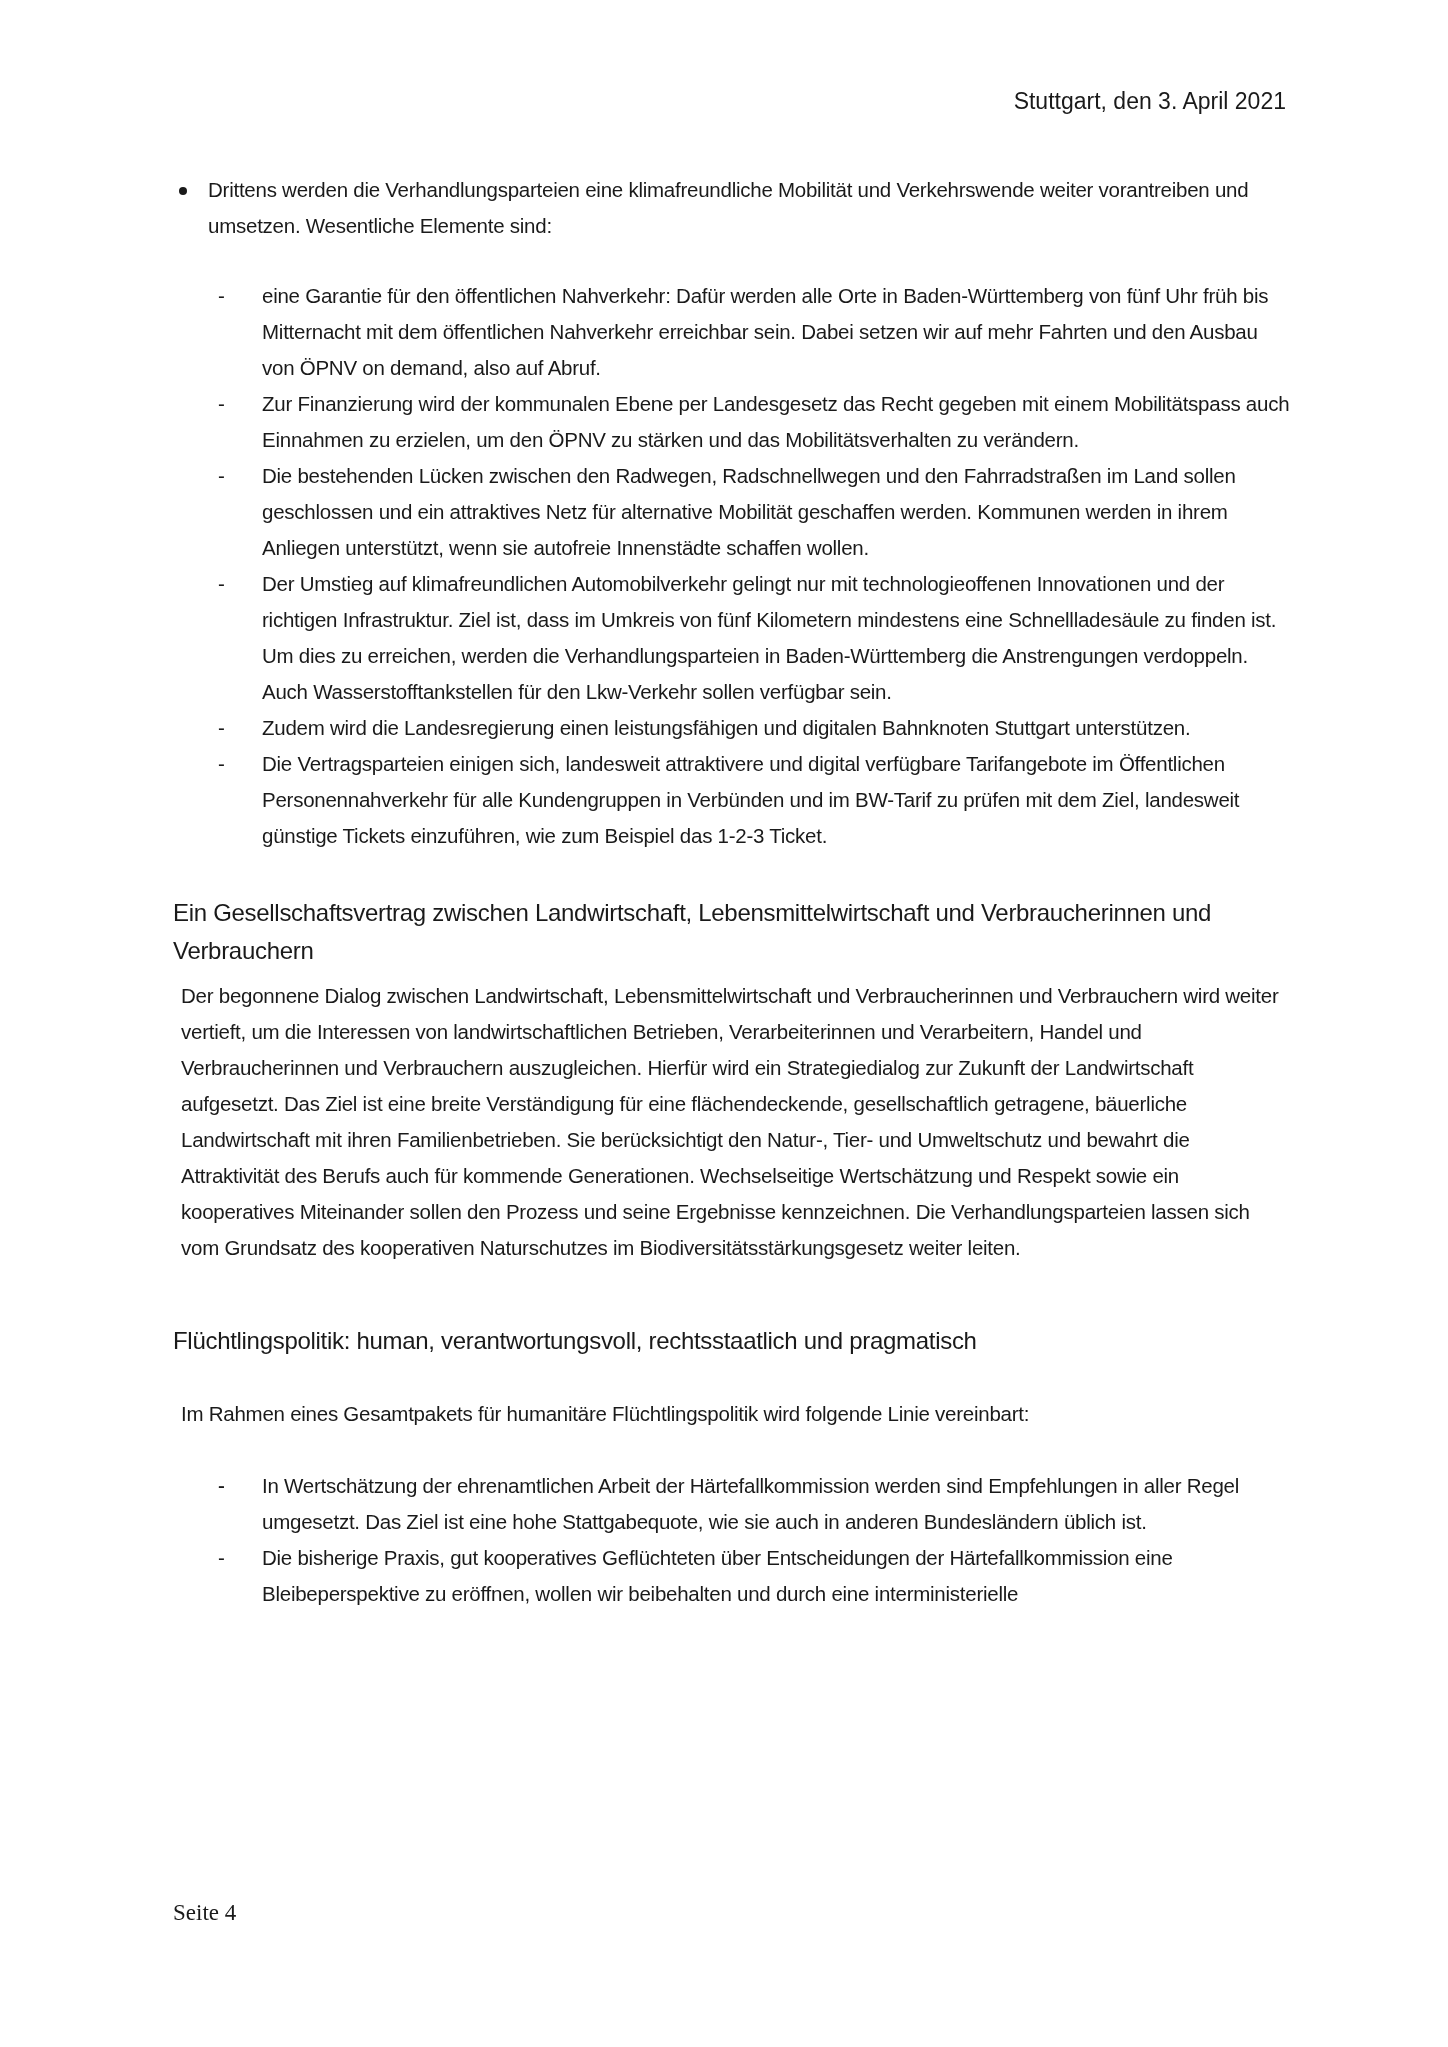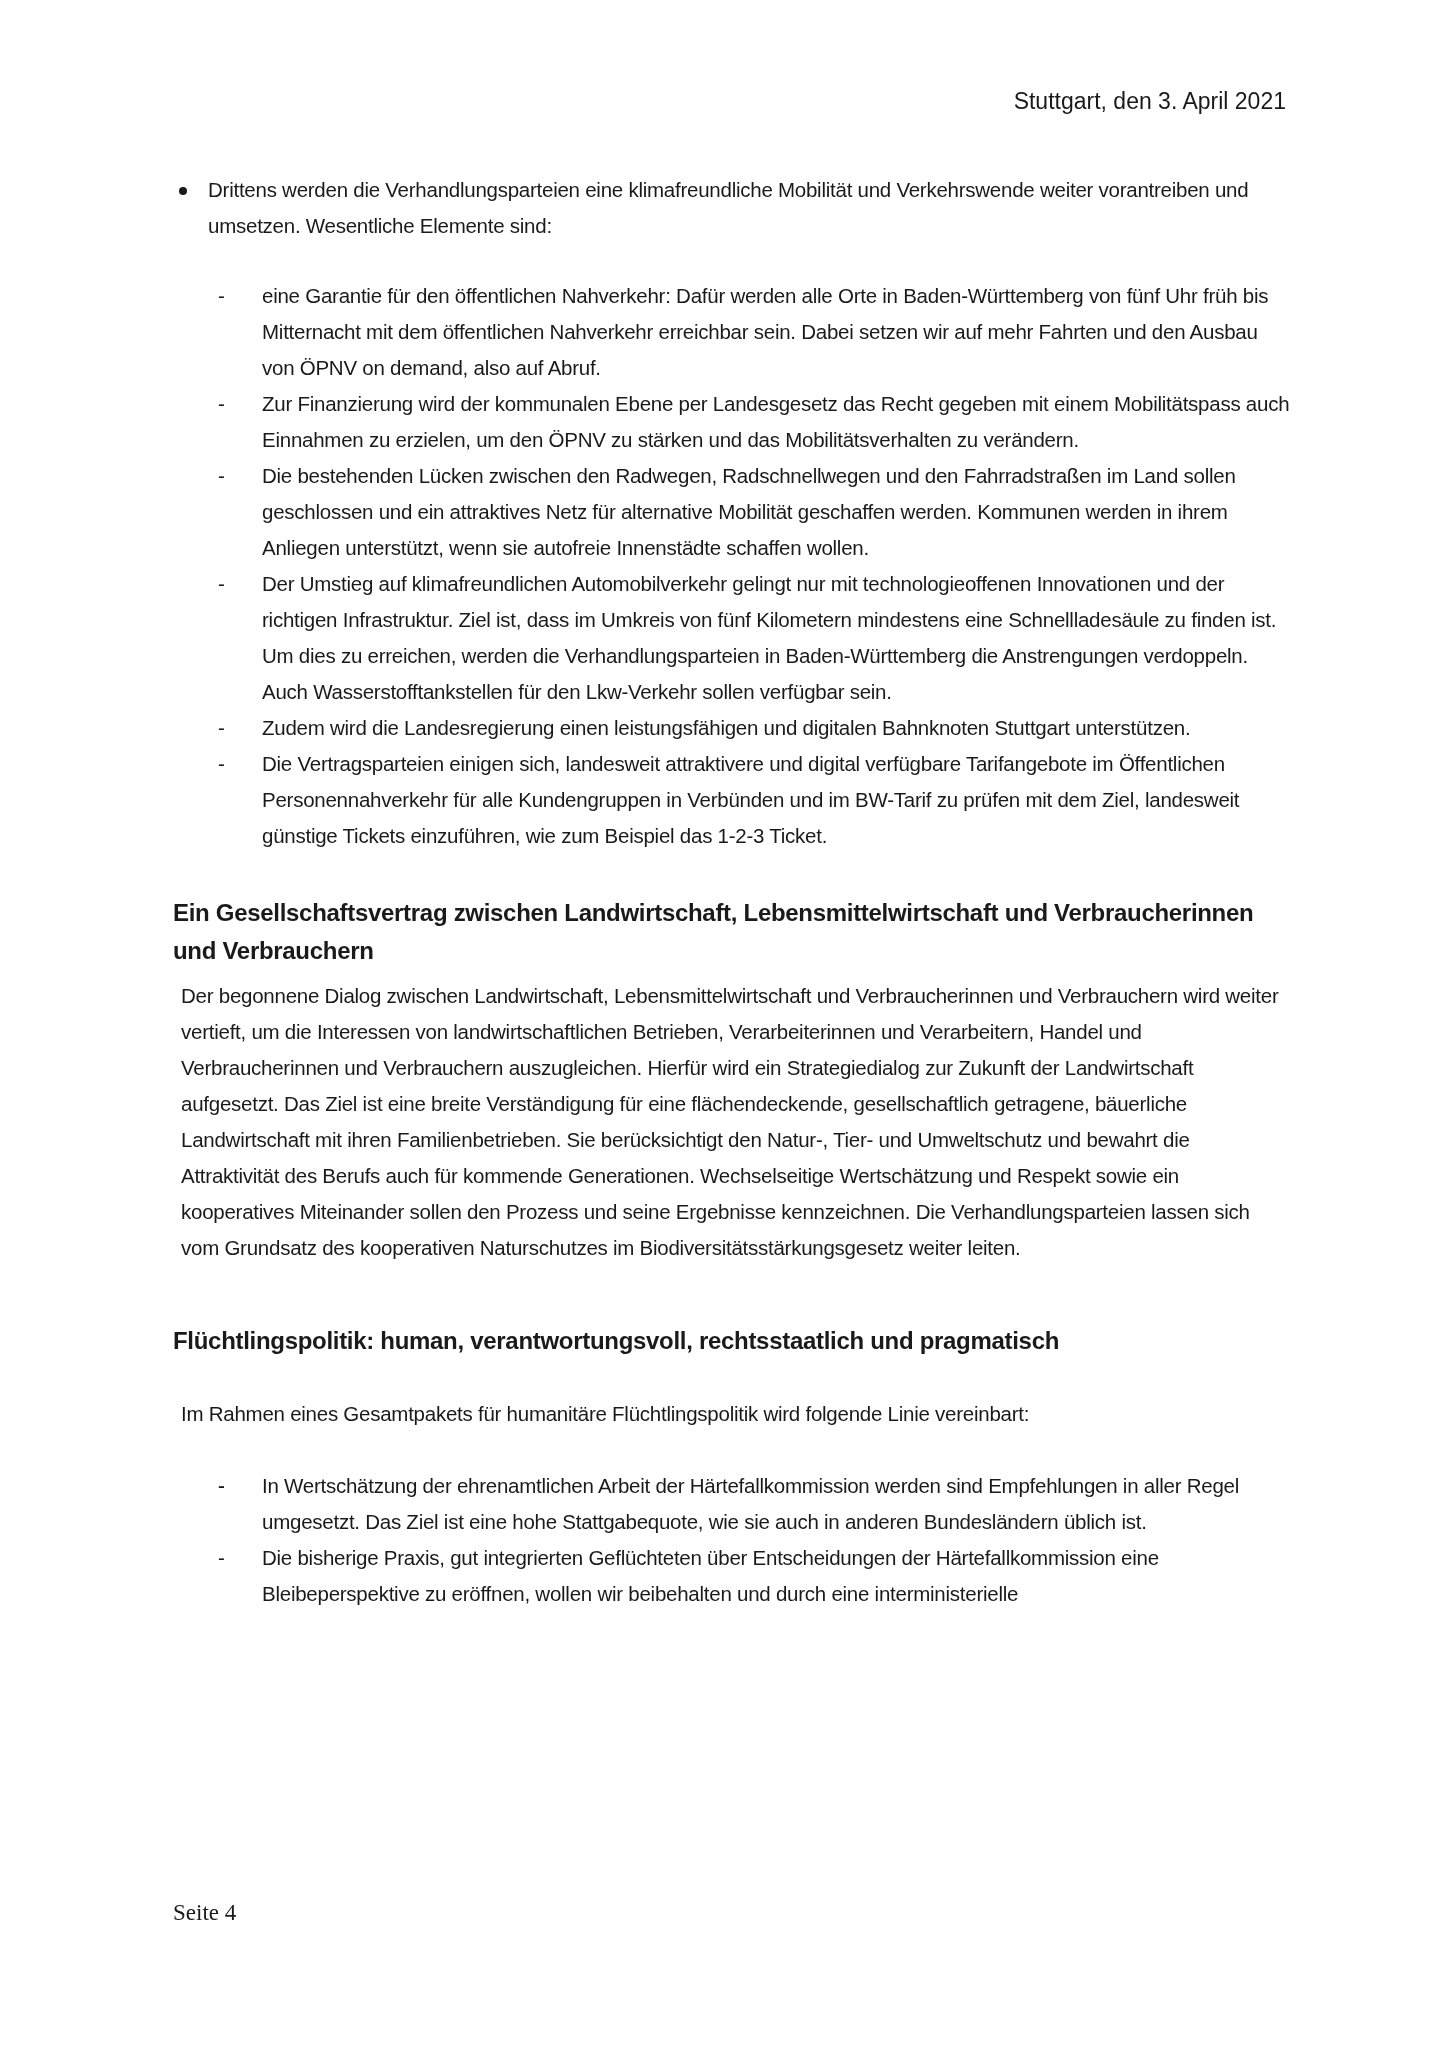--- a/index.html
+++ b/index.html
@@ -5,21 +5,21 @@
     html, body { margin: 0; padding: 0; background: #ffffff; }
     body { width: 1448px; height: 2047px; position: relative; overflow: hidden;
       font-family: "Liberation Sans", sans-serif; color: #1a1a1a; }
     .header-date { position: absolute; top: 88px; right: 162px; font-size: 23px; margin-left: 21px; }
     .content { position: absolute; top: 172px; left: 173px; width: 1120px; font-size: 20.5px; line-height: 36px; letter-spacing: -0.25px; }
     .bullet-item { position: relative; padding-left: 35px; }
     .bullet-dot { position: absolute; left: 6px; top: 15px; width: 8px; height: 8px; border-radius: 50%; background: #1a1a1a; }
     .dash-list { margin: 34px 0 0 0; padding: 0; list-style: none; }
     .dash-item { position: relative; padding-left: 89px; }
     .dash-mark { position: absolute; left: 45px; top: 0; }
-    h2 { font-size: 24px; font-weight: bold; line-height: 38px; margin: 0; letter-spacing: -0.3px; }
+    h2 { font-size: 24px; font-weight: normal; line-height: 38px; margin: 0; letter-spacing: -0.3px; }
     .h2-first { margin-top: 40px; }
     .h2-second { margin-top: 56px; }
     p { margin: 8px; }
     .intro { margin-top: 36px; }
     .dash-list-2 { margin-top: 36px; }
     .footer-page { position: absolute; top: 1900px; left: 173px; font-size: 23px; font-family: Liberation Serif, serif; }
   </style>
 </head>
 <body>
 
@@ -42,17 +42,17 @@
 
   <h2 class="h2-first">Ein Gesellschaftsvertrag zwischen Landwirtschaft, Lebensmittelwirtschaft und Verbraucherinnen und Verbrauchern</h2>
   <p>Der begonnene Dialog zwischen Landwirtschaft, Lebensmittelwirtschaft und Verbraucherinnen und Verbrauchern wird weiter vertieft, um die Interessen von landwirtschaftlichen Betrieben, Verarbeiterinnen und Verarbeitern, Handel und Verbraucherinnen und Verbrauchern auszugleichen. Hierfür wird ein Strategiedialog zur Zukunft der Landwirtschaft aufgesetzt. Das Ziel ist eine breite Verständigung für eine flächendeckende, gesellschaftlich getragene, bäuerliche Landwirtschaft mit ihren Familienbetrieben. Sie berücksichtigt den Natur-, Tier- und Umweltschutz und bewahrt die Attraktivität des Berufs auch für kommende Generationen. Wechselseitige Wertschätzung und Respekt sowie ein kooperatives Miteinander sollen den Prozess und seine Ergebnisse kennzeichnen. Die Verhandlungsparteien lassen sich vom Grundsatz des kooperativen Naturschutzes im Biodiversitätsstärkungsgesetz weiter leiten.</p>
 
   <h2 class="h2-second">Flüchtlingspolitik: human, verantwortungsvoll, rechtsstaatlich und pragmatisch</h2>
   <p class="intro">Im Rahmen eines Gesamtpakets für humanitäre Flüchtlingspolitik wird folgende Linie vereinbart:</p>
 
   <ul class="dash-list dash-list-2">
     <li class="dash-item"><span class="dash-mark">-</span></li>
     <li class="dash-item"><span class="dash-mark">-</span><span>In Wertschätzung der ehrenamtlichen Arbeit der Härtefallkommission werden sind Empfehlungen in aller Regel umgesetzt. Das Ziel ist eine hohe Stattgabequote, wie sie auch in anderen Bundesländern üblich ist.</span></li>
-    <li class="dash-item"><span class="dash-mark">-</span><span>Die bisherige Praxis, gut integrierten Geflüchteten über Entscheidungen der Härtefallkommission eine Bleibeperspektive zu eröffnen, wollen wir beibehalten und durch eine interministerielle</span></li>
+    <li class="dash-item"><span class="dash-mark">-</span><span>Die bisherige Praxis, gut kooperatives Geflüchteten über Entscheidungen der Härtefallkommission eine Bleibeperspektive zu eröffnen, wollen wir beibehalten und durch eine interministerielle</span></li>
   </ul>
 </div>
 
 <div class="footer-page">Seite 4</div>
 
 </body></html>

